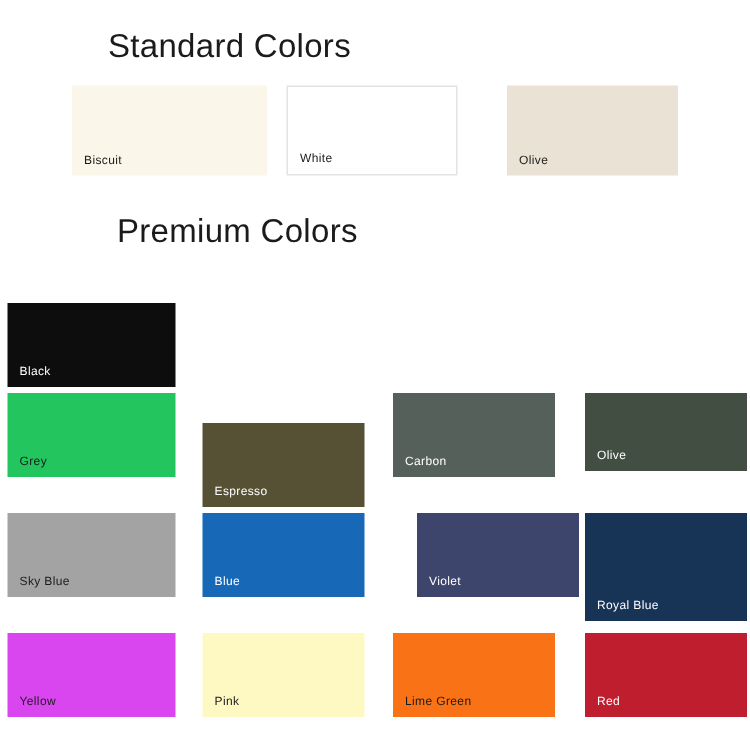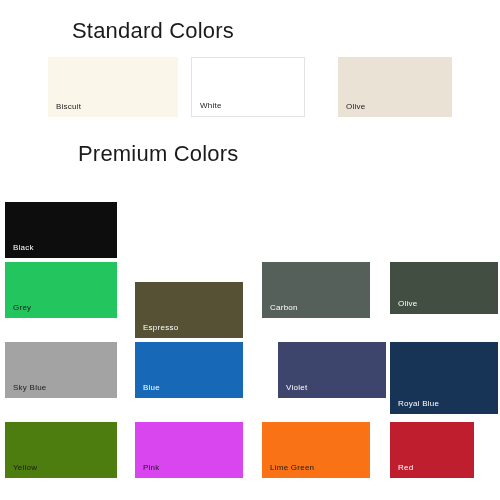--- a/index.html
+++ b/index.html
@@ -68,21 +68,21 @@
   #sw-olive      { left: 390px; top: 262px; width: 108px; height: 52px; }
 
   #sw-sky-blue   { left: 5px;   top: 342px; width: 112px; height: 56px; }
   #sw-blue       { left: 135px; top: 342px; width: 108px; height: 56px; }
   #sw-violet     { left: 278px; top: 342px; width: 108px; height: 56px; }
   #sw-royal-blue { left: 390px; top: 342px; width: 108px; height: 72px; }
 
   #sw-yellow     { left: 5px;   top: 422px; width: 112px; height: 56px; }
   #sw-pink       { left: 135px; top: 422px; width: 108px; height: 56px; }
   #sw-lime-green { left: 262px; top: 422px; width: 108px; height: 56px; }
-  #sw-red        { left: 390px; top: 422px; width: 84px; height: 56px; }
+  #sw-red        { left: 390px; top: 422px; width: 108px; height: 56px; }
 </style>
 </head>
 <body style="background: rgb(255, 255, 255);">
 
 <div id="page">
 
   <div>
     <div class="heading" id="heading-standard">Standard Colors</div>
 
     <div class="swatch" id="sw-biscuit" style="background-color: rgb(250, 247, 234);">
@@ -130,25 +130,25 @@
     </div>
 
     <div class="swatch" id="sw-violet" style="background-color: rgb(62, 69, 108);">
       <span class="swatch-label" style="color: rgb(255, 255, 255);">Violet</span>
     </div>
 
     <div class="swatch" id="sw-royal-blue" style="background-color: rgb(23, 51, 86);">
       <span class="swatch-label" style="color: rgb(255, 255, 255);">Royal Blue</span>
     </div>
 
-    <div class="swatch" id="sw-yellow" style="background-color: #4d7c0f;">
+    <div class="swatch" id="sw-yellow" style="background-color: #d946ef;">
       <span class="swatch-label" style="color: rgb(27, 27, 27);">Yellow</span>
     </div>
 
-    <div class="swatch" id="sw-pink" style="background-color: #d946ef;">
+    <div class="swatch" id="sw-pink" style="background-color: #fef9c3;">
       <span class="swatch-label" style="color: rgb(27, 27, 27);">Pink</span>
     </div>
 
     <div class="swatch" id="sw-lime-green" style="background-color: #f97316;">
       <span class="swatch-label" style="color: rgb(27, 27, 27);">Lime Green</span>
     </div>
 
     <div class="swatch" id="sw-red" style="background-color: rgb(190, 30, 45);">
       <span class="swatch-label" style="color: rgb(255, 255, 255);">Red</span>
     </div>

